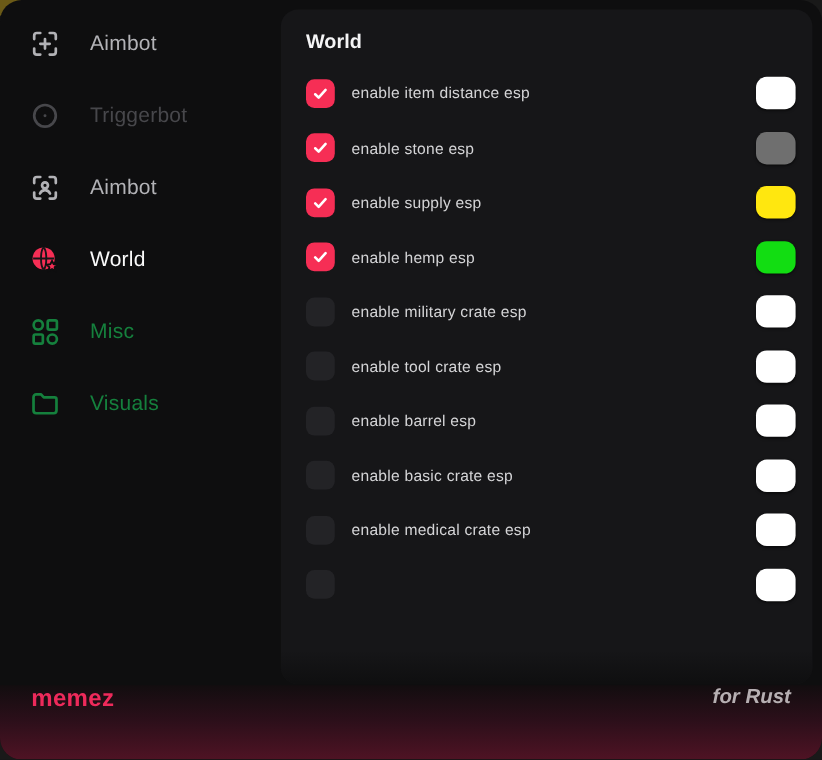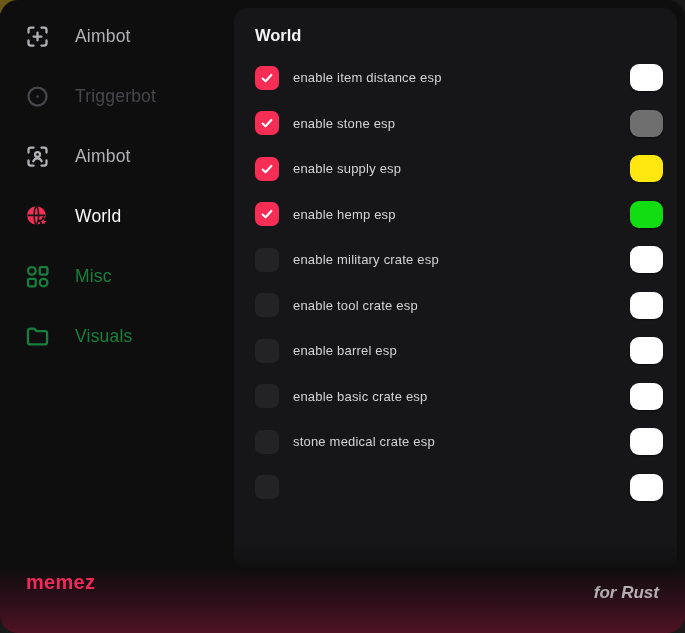--- a/index.html
+++ b/index.html
@@ -57,21 +57,21 @@
   }
 
   
   .footer{
     position:absolute;left:0;right:0;bottom:0;height:62px;
     background:linear-gradient(180deg,#120d0f 0%, #2c0f1a 48%, #4f1324 100%);
     display:flex;justify-content:space-between;
     padding:0 26px;box-sizing:border-box;
   }
   .brand{color:#ee2a5b;font-size:20px;font-weight:700;letter-spacing:.3px;}
-  .tagline{color:#b6afb2;font-size:17px;font-style:italic;font-weight:600;margin-top:12px;}
+  .tagline{color:#b6afb2;font-size:17px;font-style:italic;font-weight:600;}
 </style>
 </head>
 <body>
 
 <div class="bg-artifact"></div>
 
 <div class="window">
 
   <div class="sidebar">
       <div class="side-item bright">
@@ -187,21 +187,21 @@
           <span class="row-label">enable barrel esp</span>
           <span class="swatch" style="background: rgb(255, 255, 255);"></span>
         </div>
         <div class="row">
           <span class="checkbox"></span>
           <span class="row-label">enable basic crate esp</span>
           <span class="swatch" style="background: rgb(255, 255, 255);"></span>
         </div>
         <div class="row">
           <span class="checkbox"></span>
-          <span class="row-label">stone medical crate esp</span>
+          <span class="row-label">enable medical crate esp</span>
           <span class="swatch" style="background: rgb(255, 255, 255);"></span>
         </div>
         <div class="row partial">
           <span class="checkbox"></span>
           <span class="row-label"></span>
           <span class="swatch" style="background: rgb(255, 255, 255);"></span>
         </div>
       </div>
     <div class="panel-fade"></div>
   </div>

